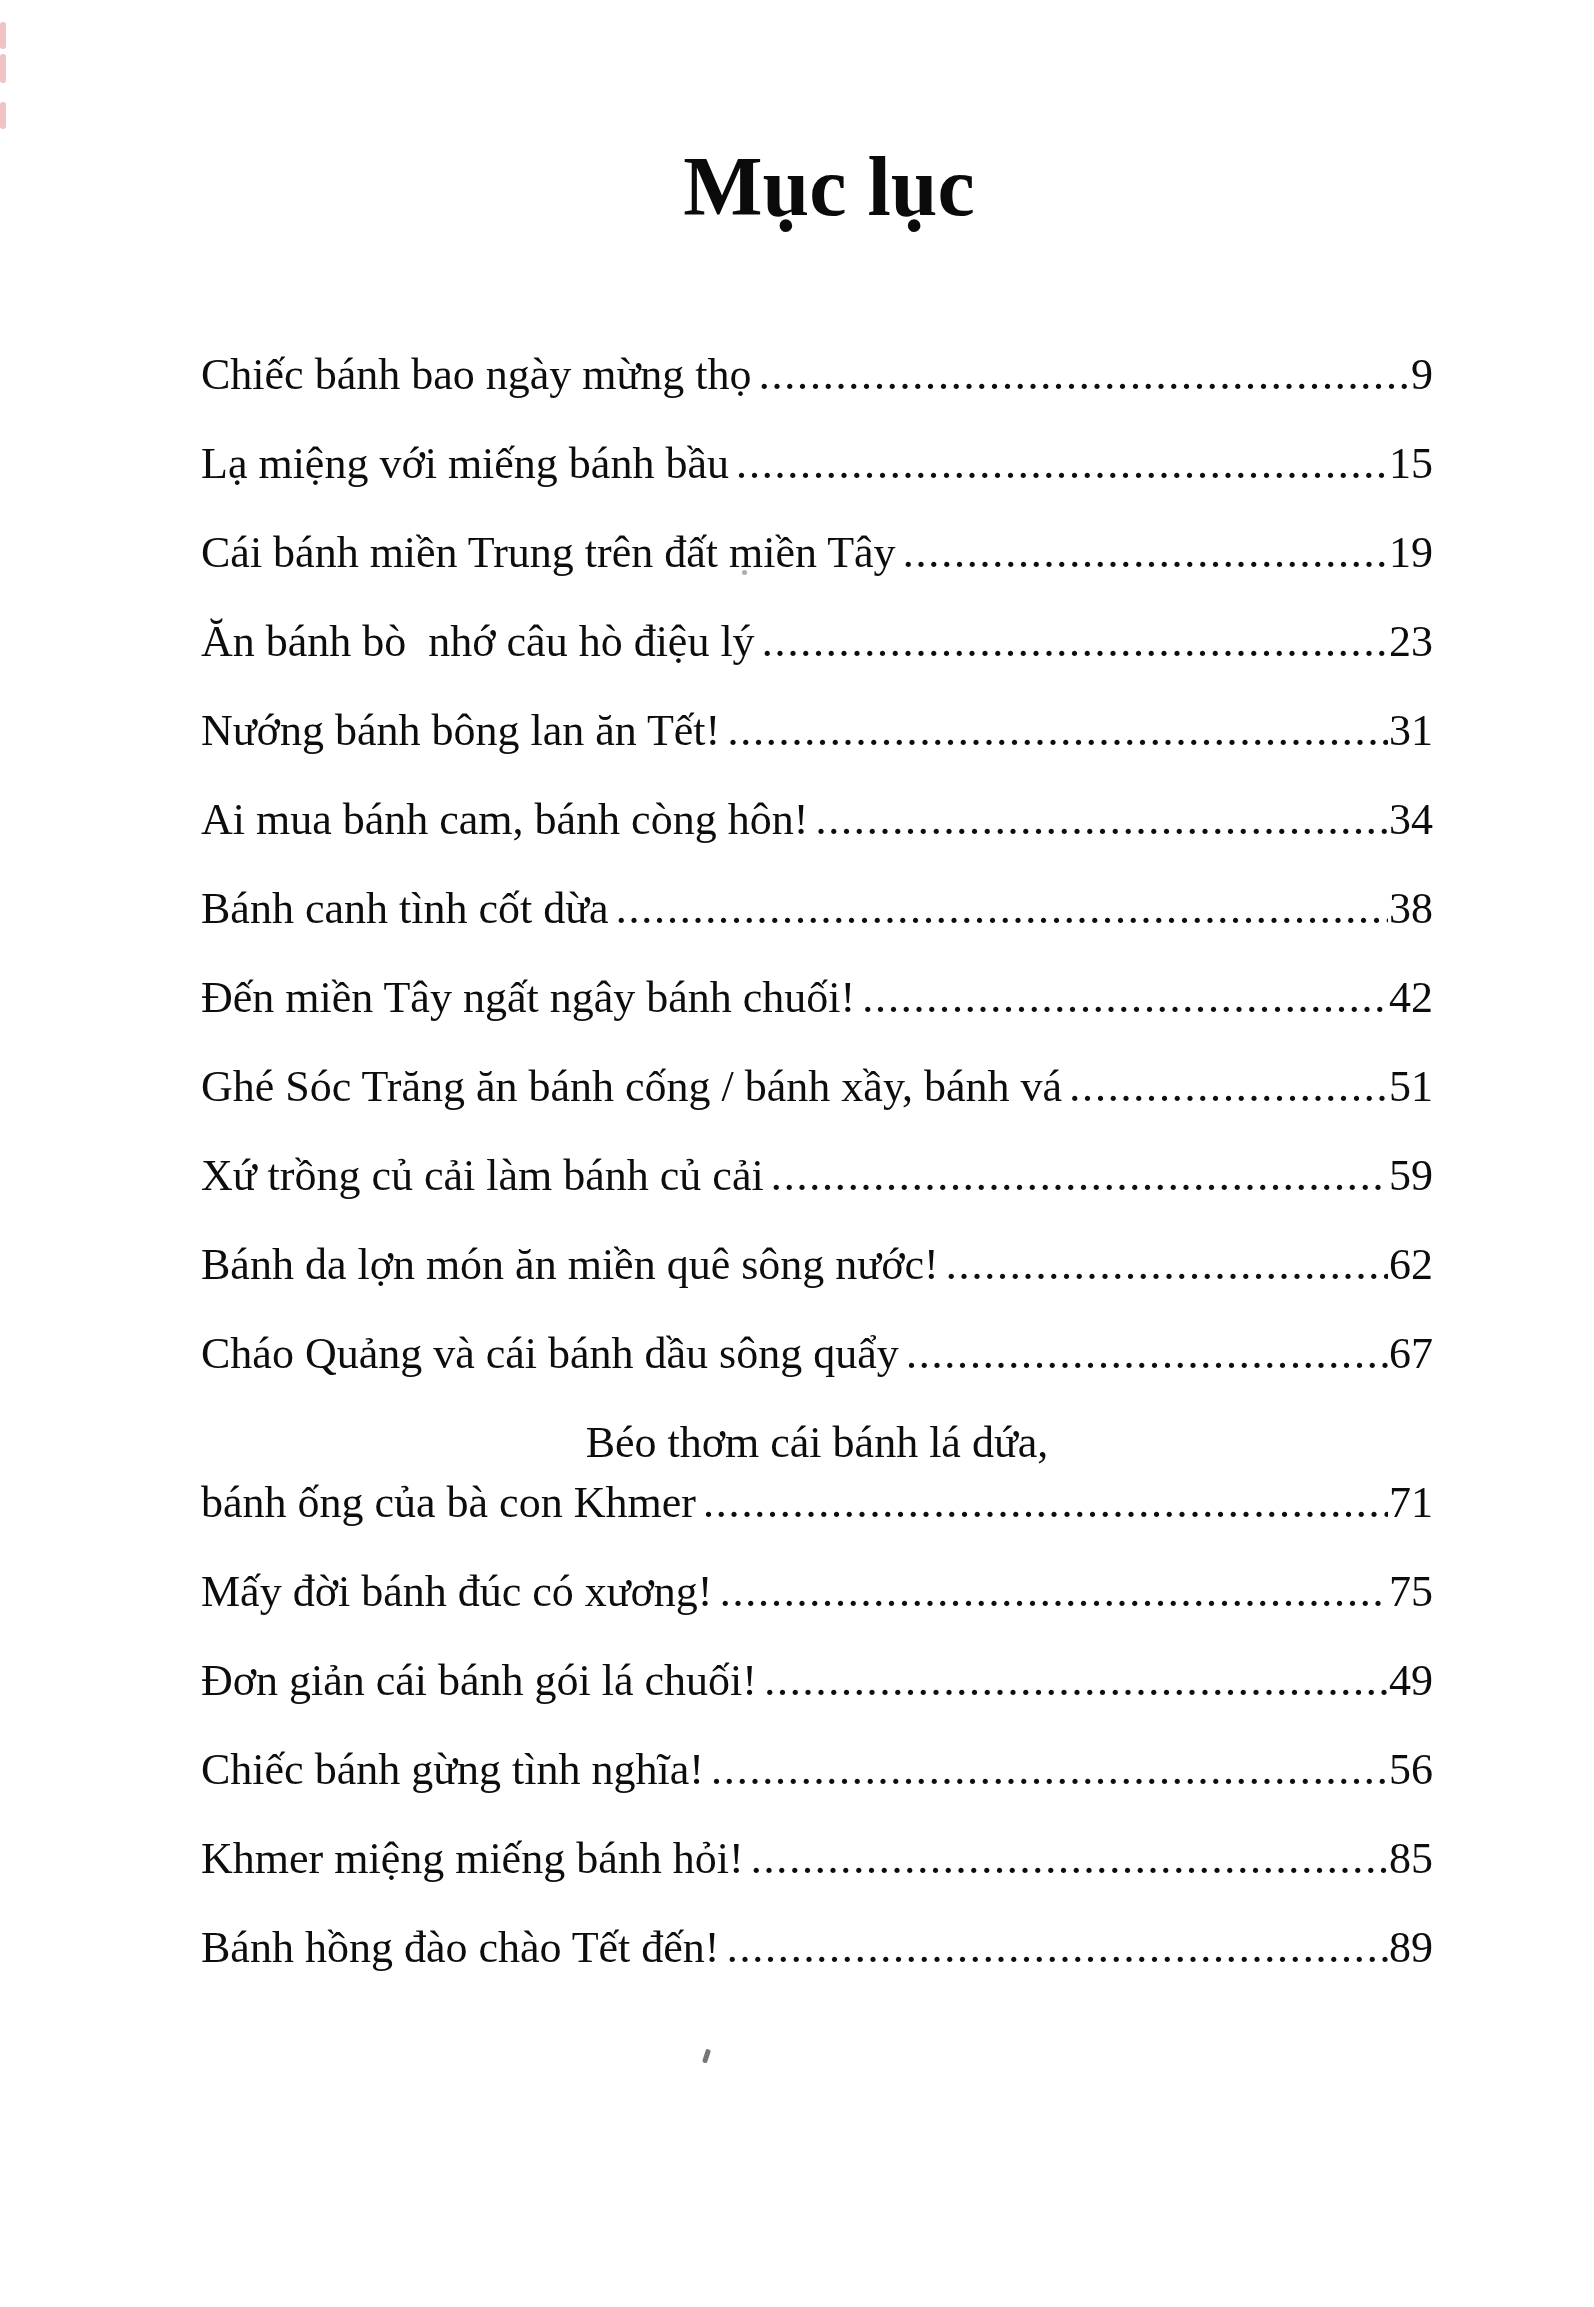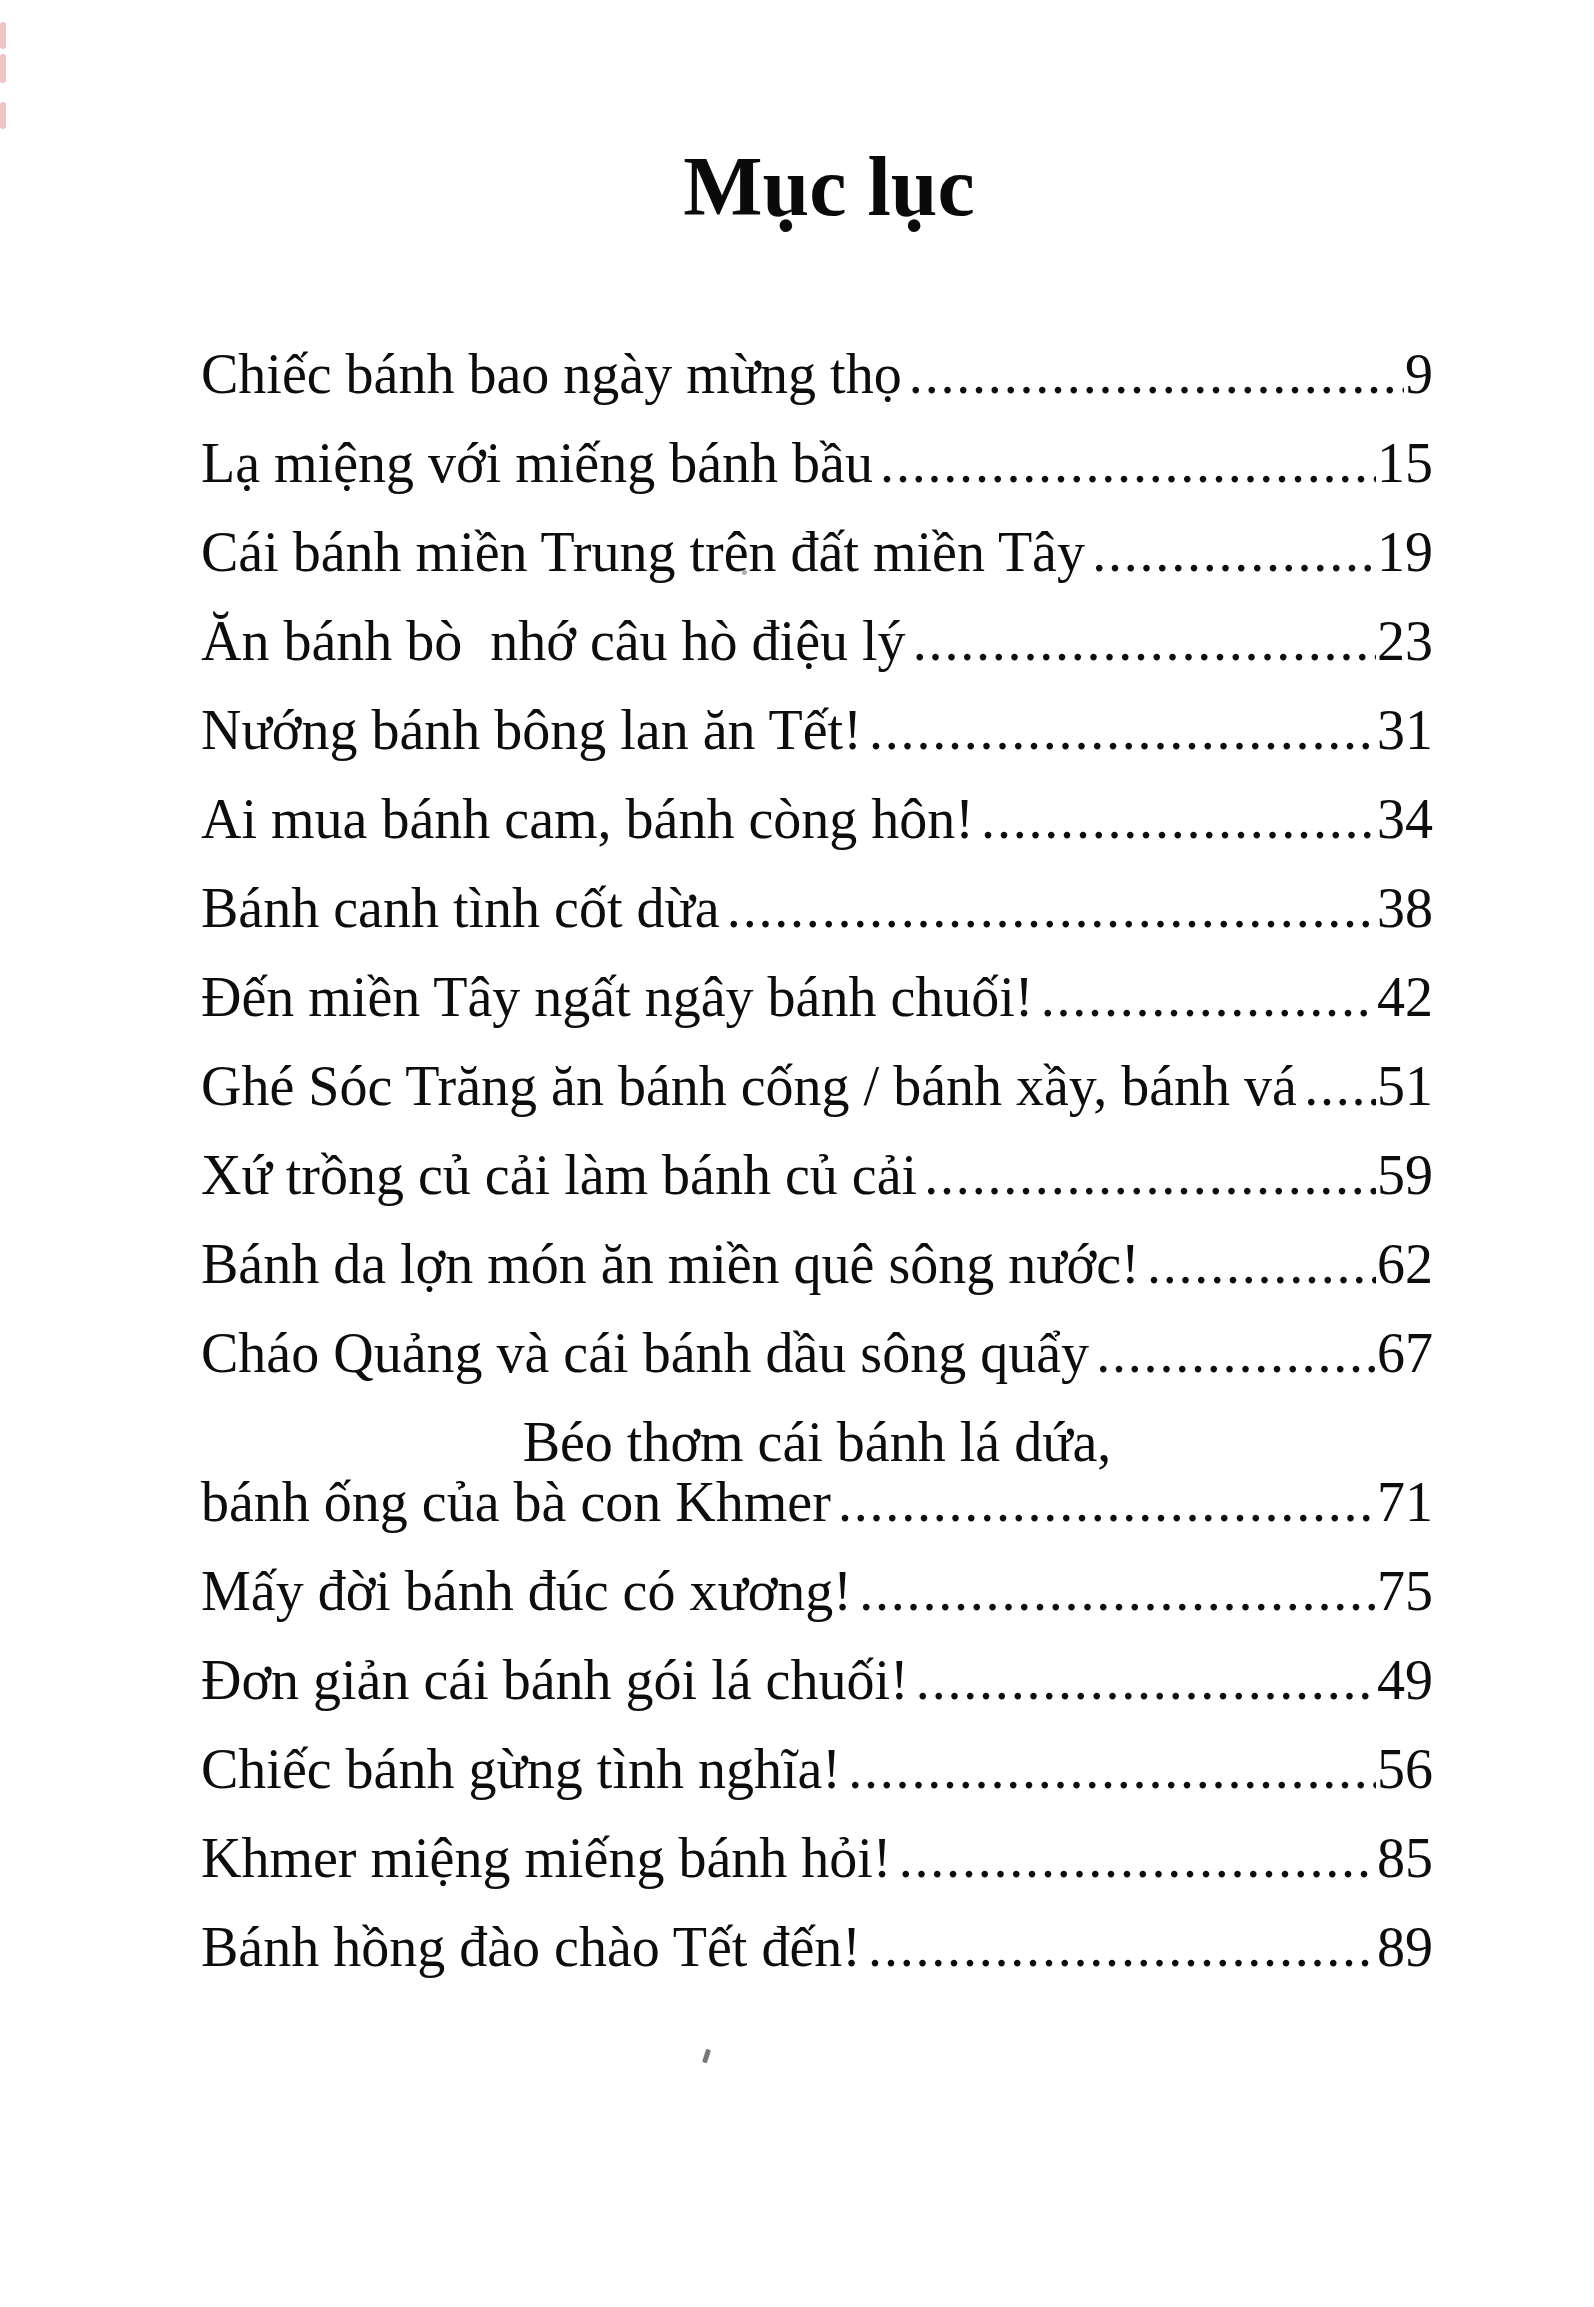--- a/index.html
+++ b/index.html
@@ -28,21 +28,21 @@
     position: absolute;
     top: 342px;
     left: 201px;
     width: 1232px;
   }
   .entry {
     display: flex;
     align-items: baseline;
     height: 65px;
     margin-bottom: 24px;
-    font-size: 56px;
+    font-size: 44px;
     line-height: 65px;
     color: #0d0d0d;
   }
   .entry .label { white-space: pre; }
   .entry .leader {
     flex: 1;
     min-width: 0;
     overflow: hidden;
     white-space: nowrap;
     letter-spacing: 1.8px;

